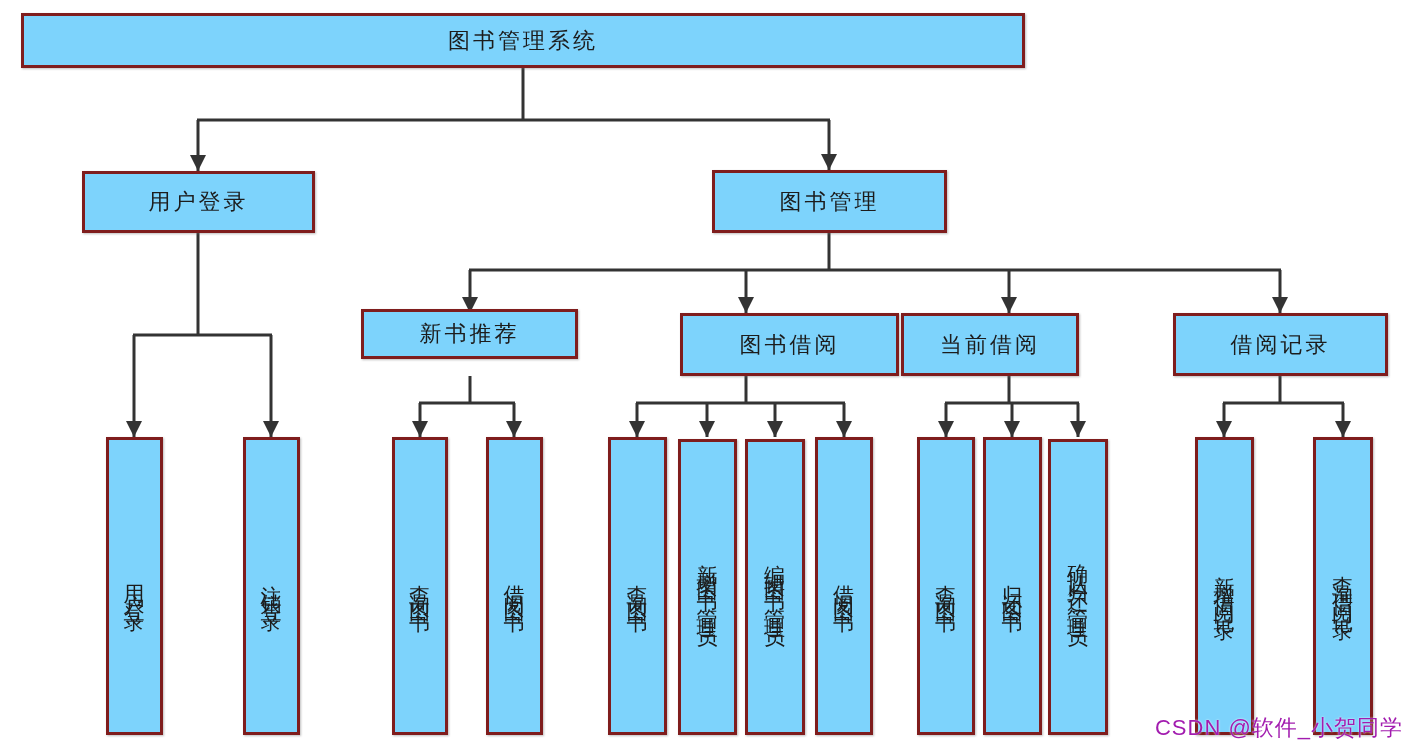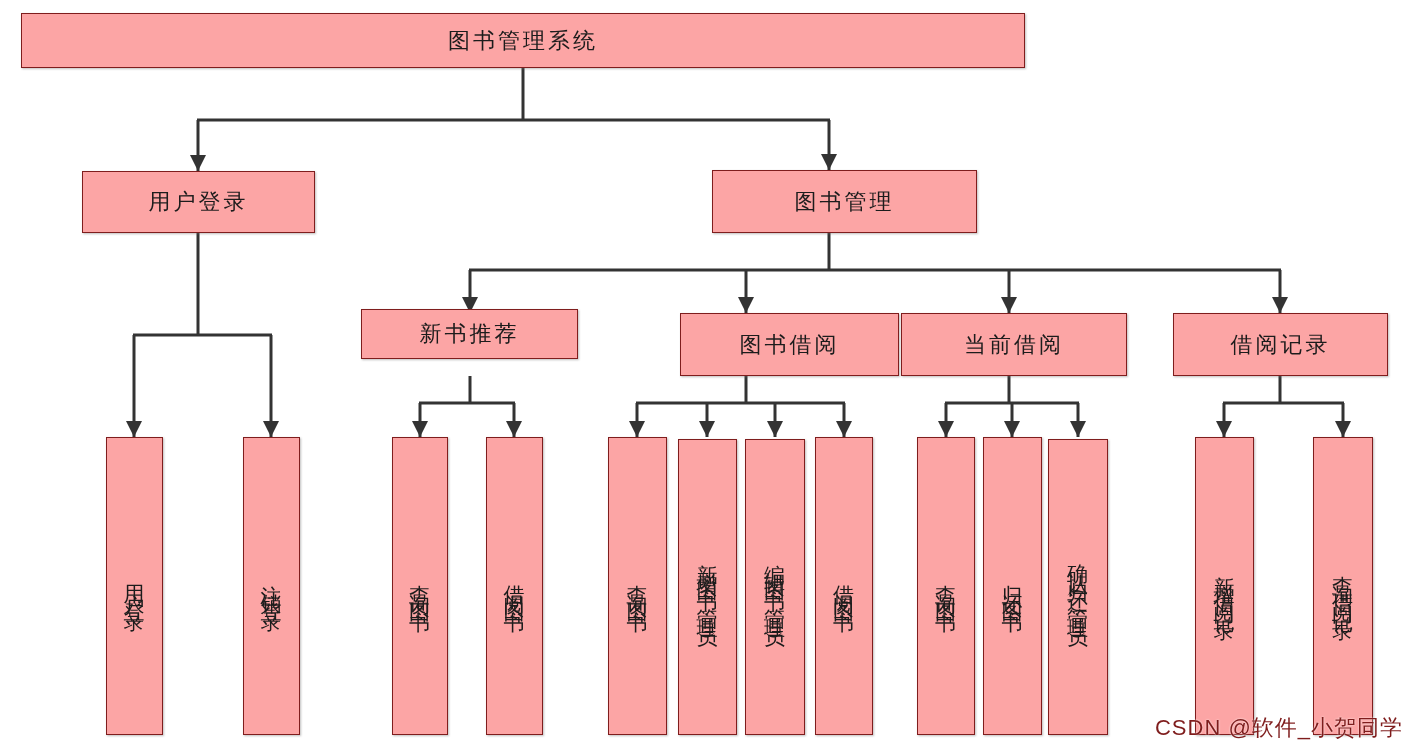--- a/index.html
+++ b/index.html
@@ -18,22 +18,22 @@
   .connectors {
     position: absolute;
     left: 0;
     top: 0;
     width: 1405px;
     height: 747px;
   }
   .node {
     position: absolute;
     box-sizing: border-box;
-    background: #fca5a5;
-    border: 1px solid #7f1d1d;
+    background: #7dd3fc;
+    border: 3px solid #7f1d1d;
     box-shadow: 1px 1px 2px rgba(110,110,110,0.45);
     display: flex;
     align-items: center;
     justify-content: center;
     color: #1c1c1c;
   }
   .hnode span {
     font-size: 22px;
     letter-spacing: 3px;
     white-space: nowrap;
@@ -46,21 +46,21 @@
     letter-spacing: 9px;
     line-height: 1;
     white-space: nowrap;
     color: #1c1c1c;
   }
   .watermark {
     position: absolute;
     right: 2px;
     bottom: 4px;
     font-size: 22px;
-    color: #7f1d1d;
+    color: #a21caf;
     letter-spacing: 1px;
     white-space: nowrap;
     text-shadow: 0 0 2px #ffffff;
   }
   .ln {
     stroke: #333333;
     stroke-width: 3;
     fill: none;
   }
 </style>
@@ -124,31 +124,31 @@
     <line class="ln" x1="1343" y1="403" x2="1343" y2="437" marker-end="url(#arrow)"></line>
   </svg>
 
   <div class="node hnode" style="left:21px; top:13px; width:1004px; height:55px;">
     <span>图书管理系统</span>
   </div>
 
   <div class="node hnode" style="left:82px; top:171px; width:233px; height:62px;">
     <span>用户登录</span>
   </div>
-  <div class="node hnode" style="left:712px; top:170px; width:265px; height:63px;font-family:Liberation Mono, monospace;">
+  <div class="node hnode" style="left:712px; top:170px; width:235px; height:63px;font-family:Liberation Mono, monospace;">
     <span>图书管理</span>
   </div>
 
   <div class="node hnode" style="left:361px; top:309px; width:217px; height:50px;">
     <span>新书推荐</span>
   </div>
   <div class="node hnode" style="left:636px; top:313px; width:219px; height:63px;margin-left:44px;">
     <span>图书借阅</span>
   </div>
-  <div class="node hnode" style="left:901px; top:313px; width:226px; height:63px;">
+  <div class="node hnode" style="left:901px; top:313px; width:178px; height:63px;">
     <span>当前借阅</span>
   </div>
   <div class="node hnode" style="left:1173px; top:313px; width:215px; height:63px;text-align:center;">
     <span>借阅记录</span>
   </div>
 
   <div class="node vnode" style="left:106px; top:437px; width:57px; height:298px;">
     <span>用户登录</span>
   </div>
   <div class="node vnode" style="left:243px; top:437px; width:57px; height:298px;">

